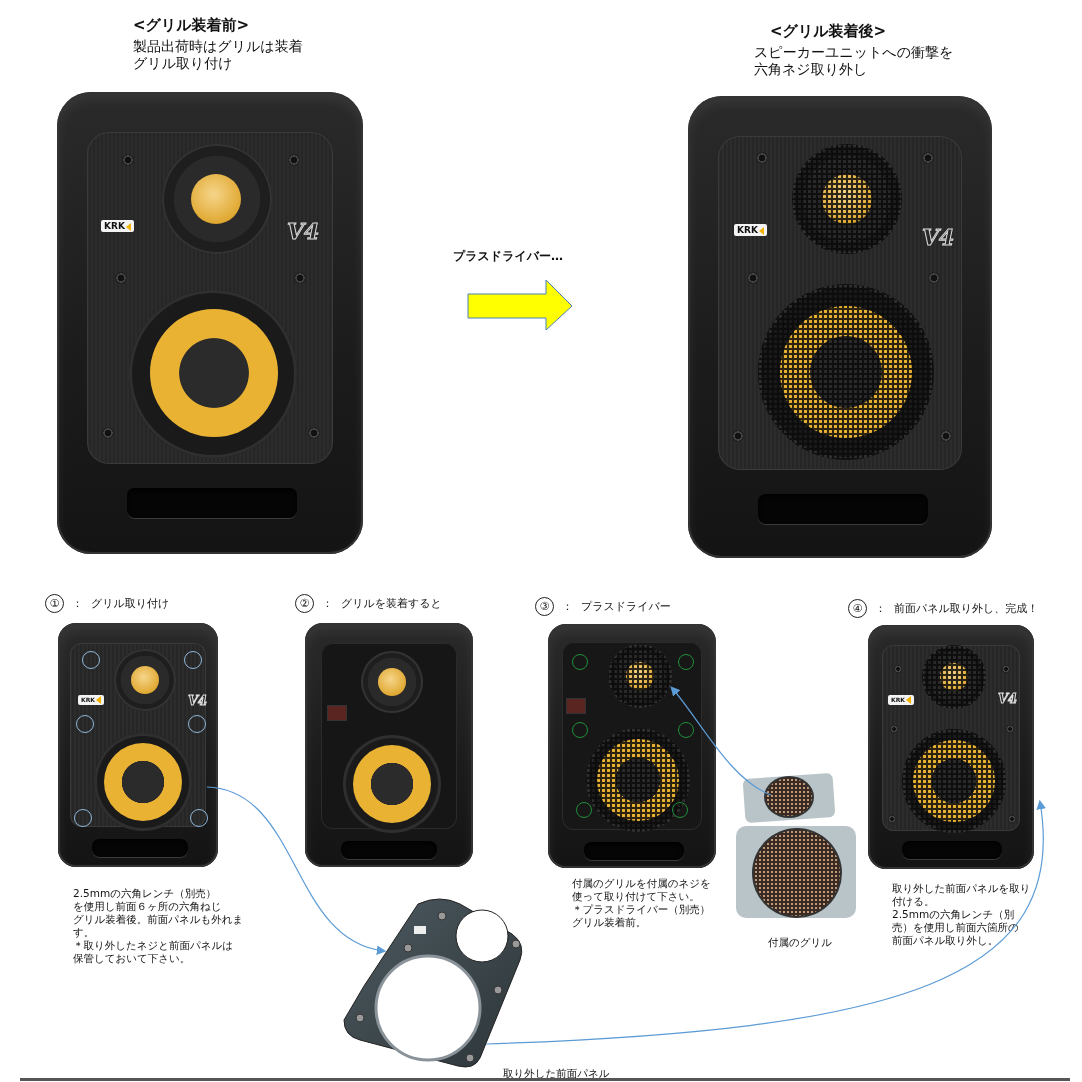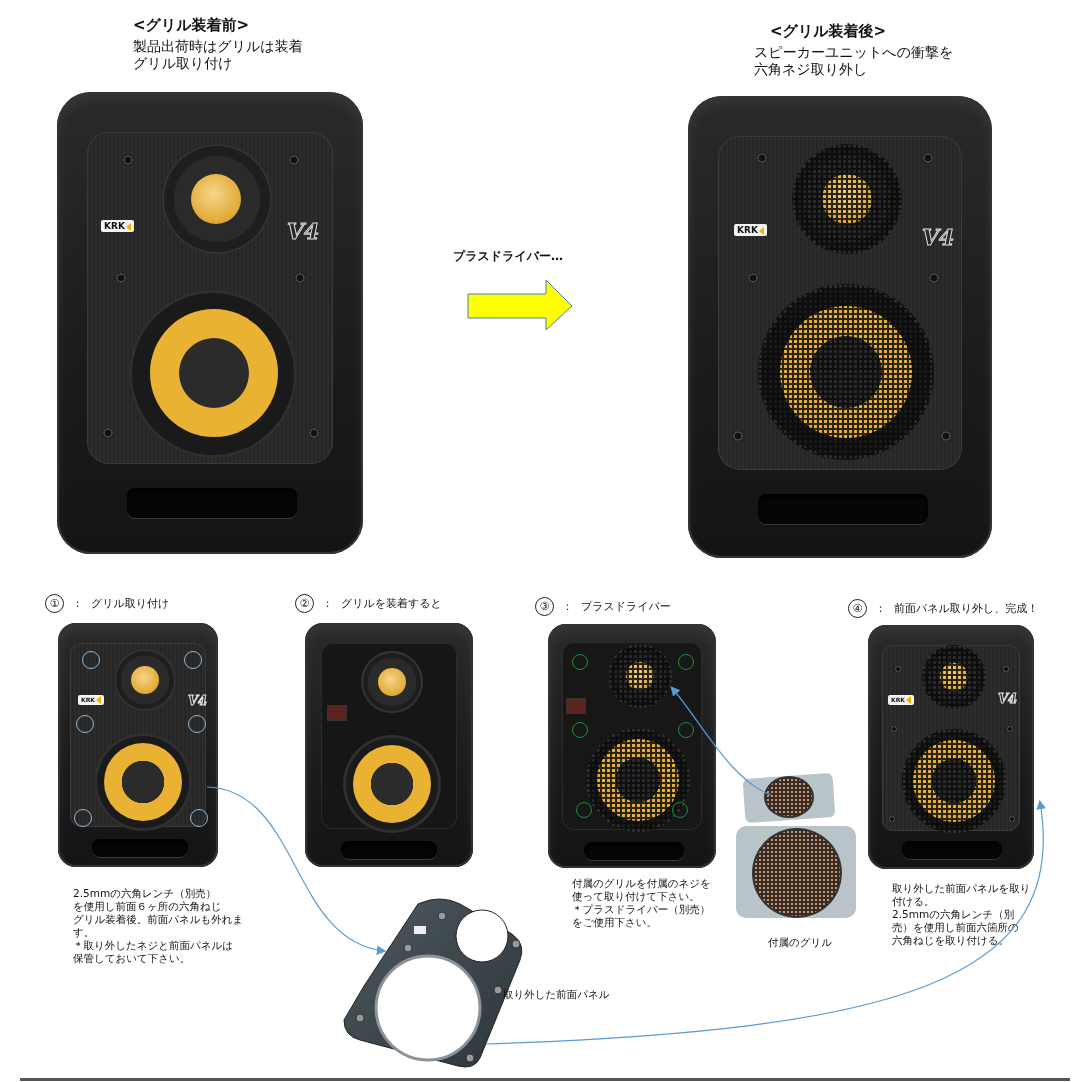--- a/index.html
+++ b/index.html
@@ -193,37 +193,37 @@
   <circle cx="152" cy="46" r="26" fill="#fff" stroke="#222"></circle>
   <circle cx="98" cy="118" r="52" fill="#fff" stroke="#8a9399" stroke-width="3"></circle>
   <circle cx="112" cy="26" r="4" fill="#999" stroke="#333"></circle>
   <circle cx="186" cy="54" r="4" fill="#999" stroke="#333"></circle>
   <circle cx="78" cy="58" r="4" fill="#999" stroke="#333"></circle>
   <circle cx="168" cy="100" r="4" fill="#999" stroke="#333"></circle>
   <circle cx="30" cy="128" r="4" fill="#999" stroke="#333"></circle>
   <circle cx="140" cy="168" r="4" fill="#999" stroke="#333"></circle>
   <rect x="84" y="36" width="12" height="8" fill="#eee"></rect>
 </svg>
-<div class="abs caption" style="left:503px;top:988px;">取り外した前面パネル</div>
+<div class="abs caption" style="left:503px;top:1067px;">取り外した前面パネル</div>
 
 <div class="abs caption" style="left:73px;top:887px;">2.5mmの六角レンチ（別売）
 を使用し前面６ヶ所の六角ねじ
 グリル装着後。前面パネルも外れま
 す。
 ＊取り外したネジと前面パネルは
 保管しておいて下さい。</div>
 <div class="abs caption" style="left:572px;top:877px;">付属のグリルを付属のネジを
 使って取り付けて下さい。
 ＊プラスドライバー（別売）
-をご使用下さい。</div>
+グリル装着前。</div>
 <div class="abs caption" style="left:892px;top:882px;">取り外した前面パネルを取り
 付ける。
 2.5mmの六角レンチ（別
 売）を使用し前面六箇所の
-六角ねじを取り付ける。</div>
+前面パネル取り外し。</div>
 
 <svg class="abs" style="left:0;top:0;pointer-events:none;" width="1082" height="1082">
   <defs>
     <marker id="ah" markerWidth="8" markerHeight="8" refX="6" refY="4" orient="auto">
       <path d="M0,0 L8,4 L0,8 Z" fill="#5B9BD5"></path>
     </marker>
   </defs>
   <path d="M207,787 C300,790 290,940 384,951" fill="none" stroke="#5B9BD5" stroke-width="1.2" marker-end="url(#ah)"></path>
   <path d="M771,795 C730,780 700,720 672,688" fill="none" stroke="#5B9BD5" stroke-width="1.2" marker-end="url(#ah)"></path>
   <path d="M486,1044 C900,1030 1070,980 1040,802" fill="none" stroke="#5B9BD5" stroke-width="1.2" marker-end="url(#ah)"></path>

